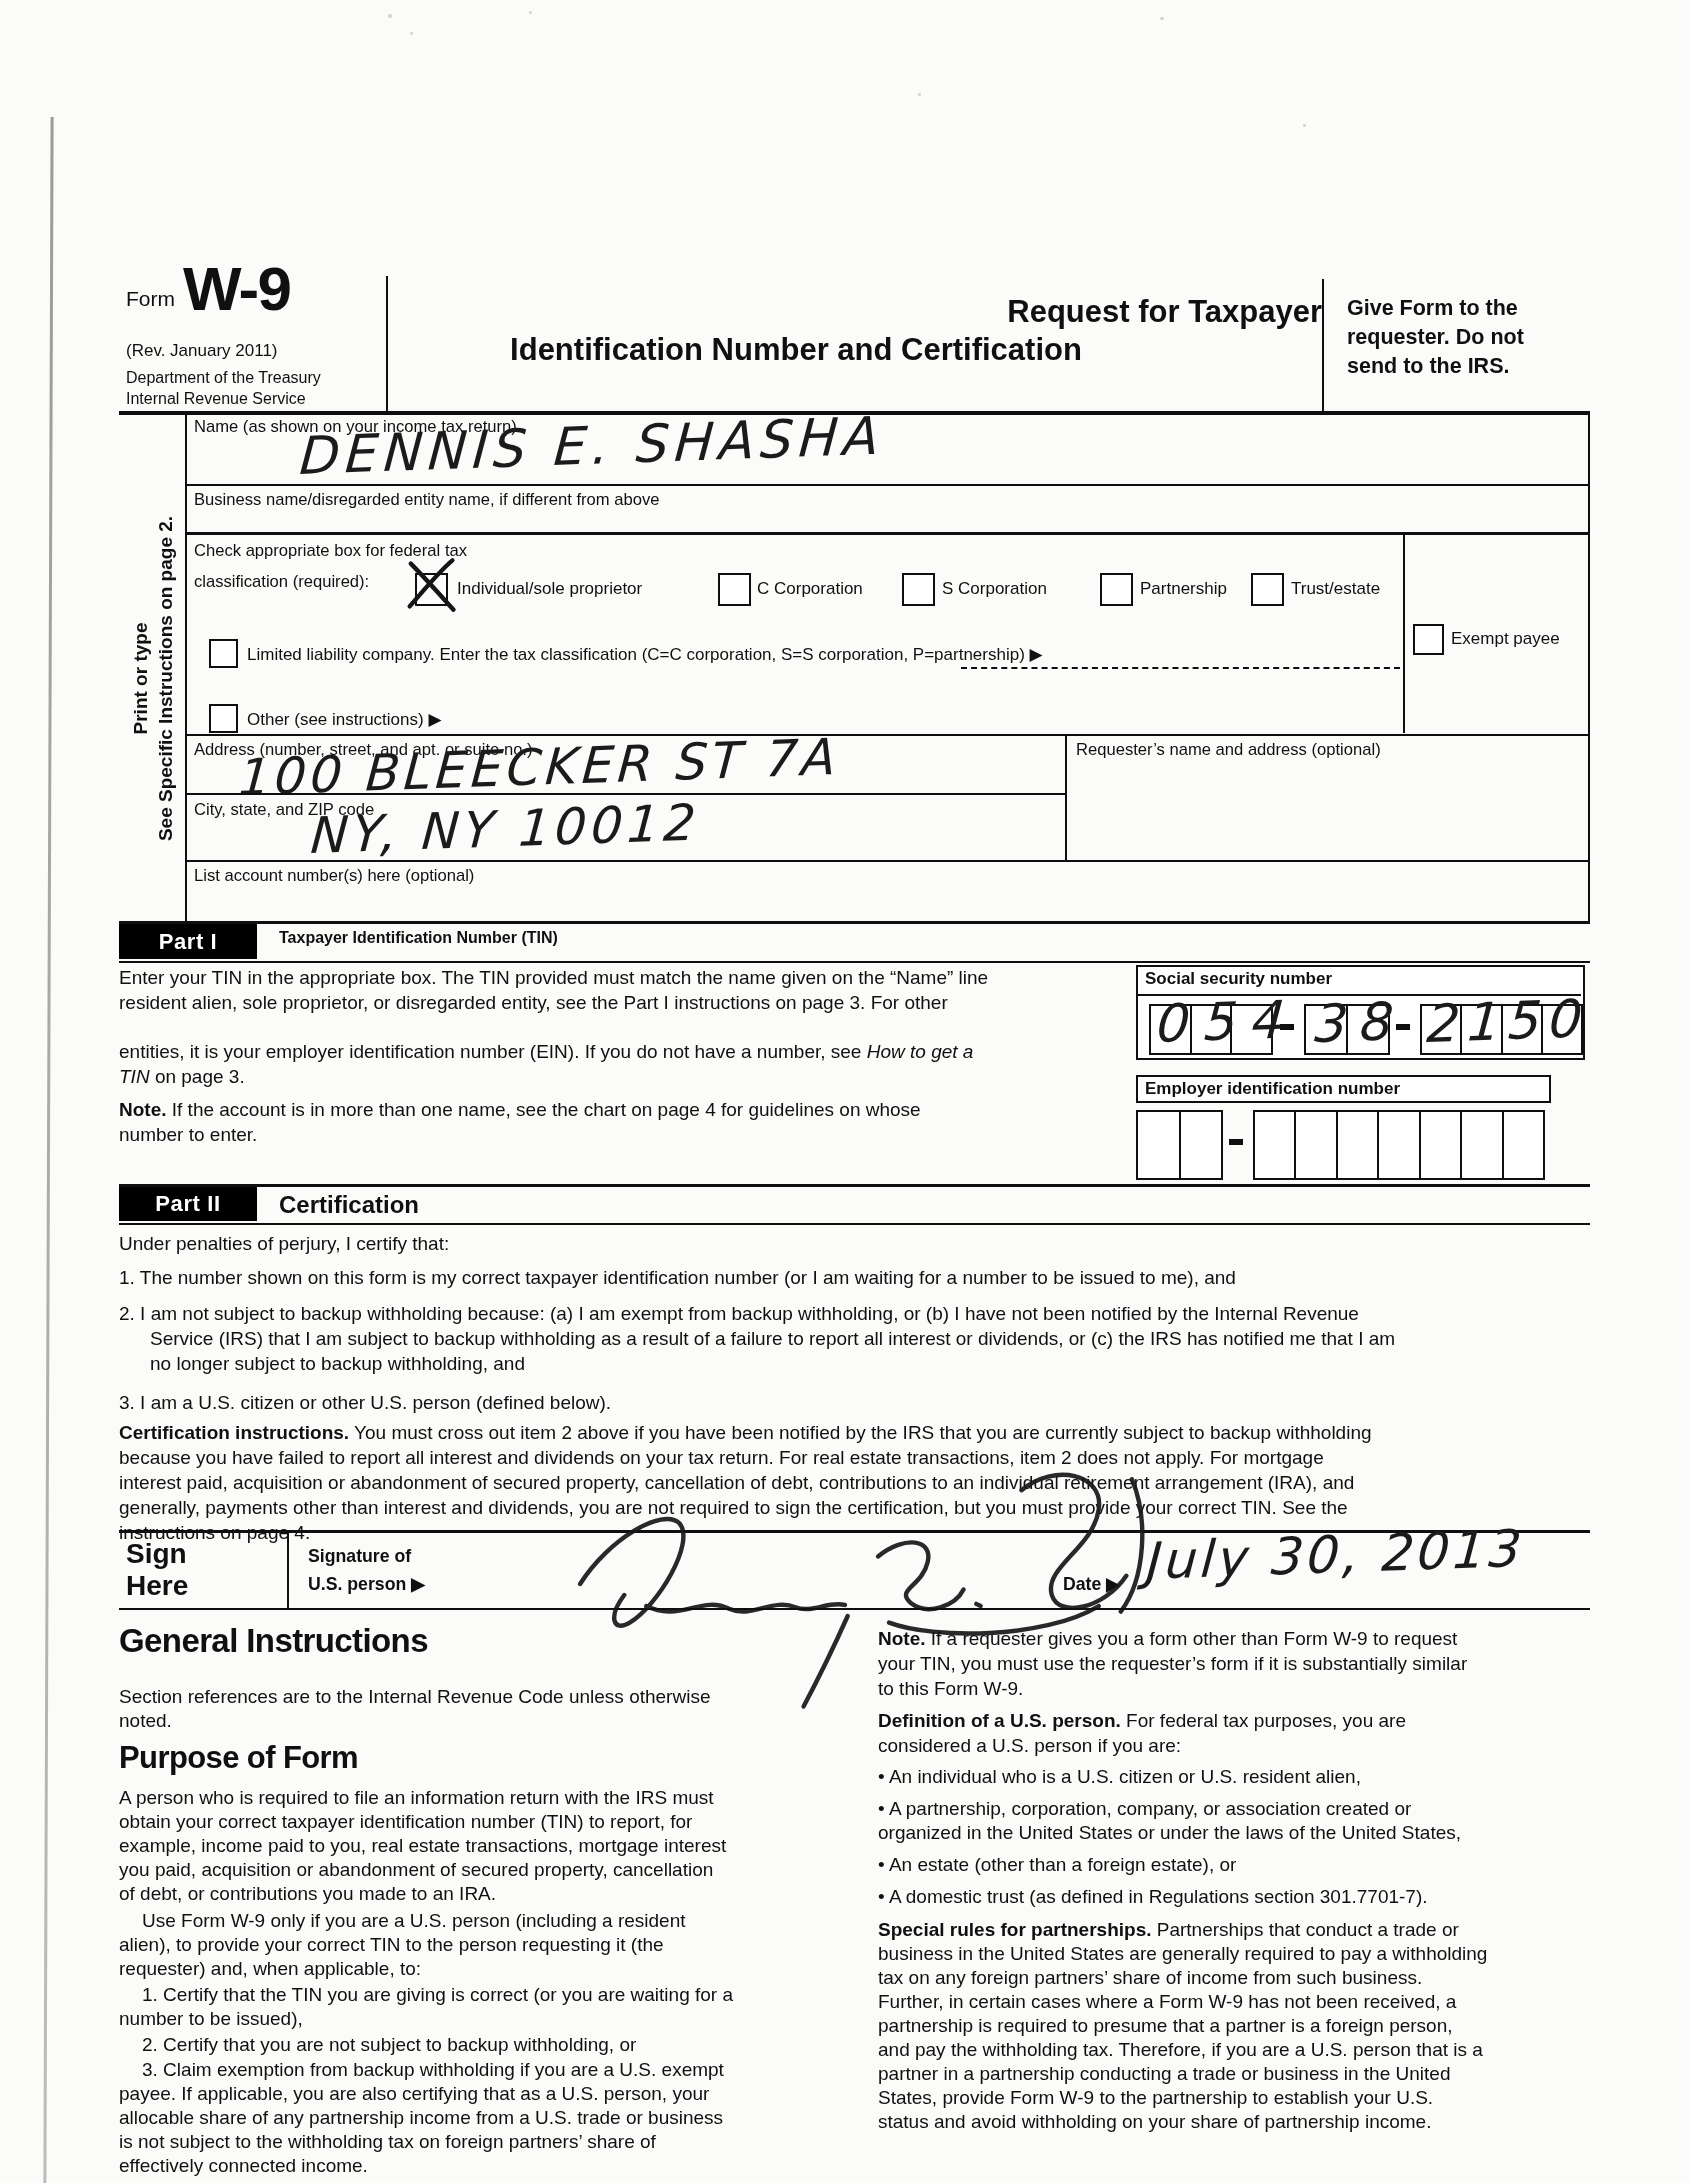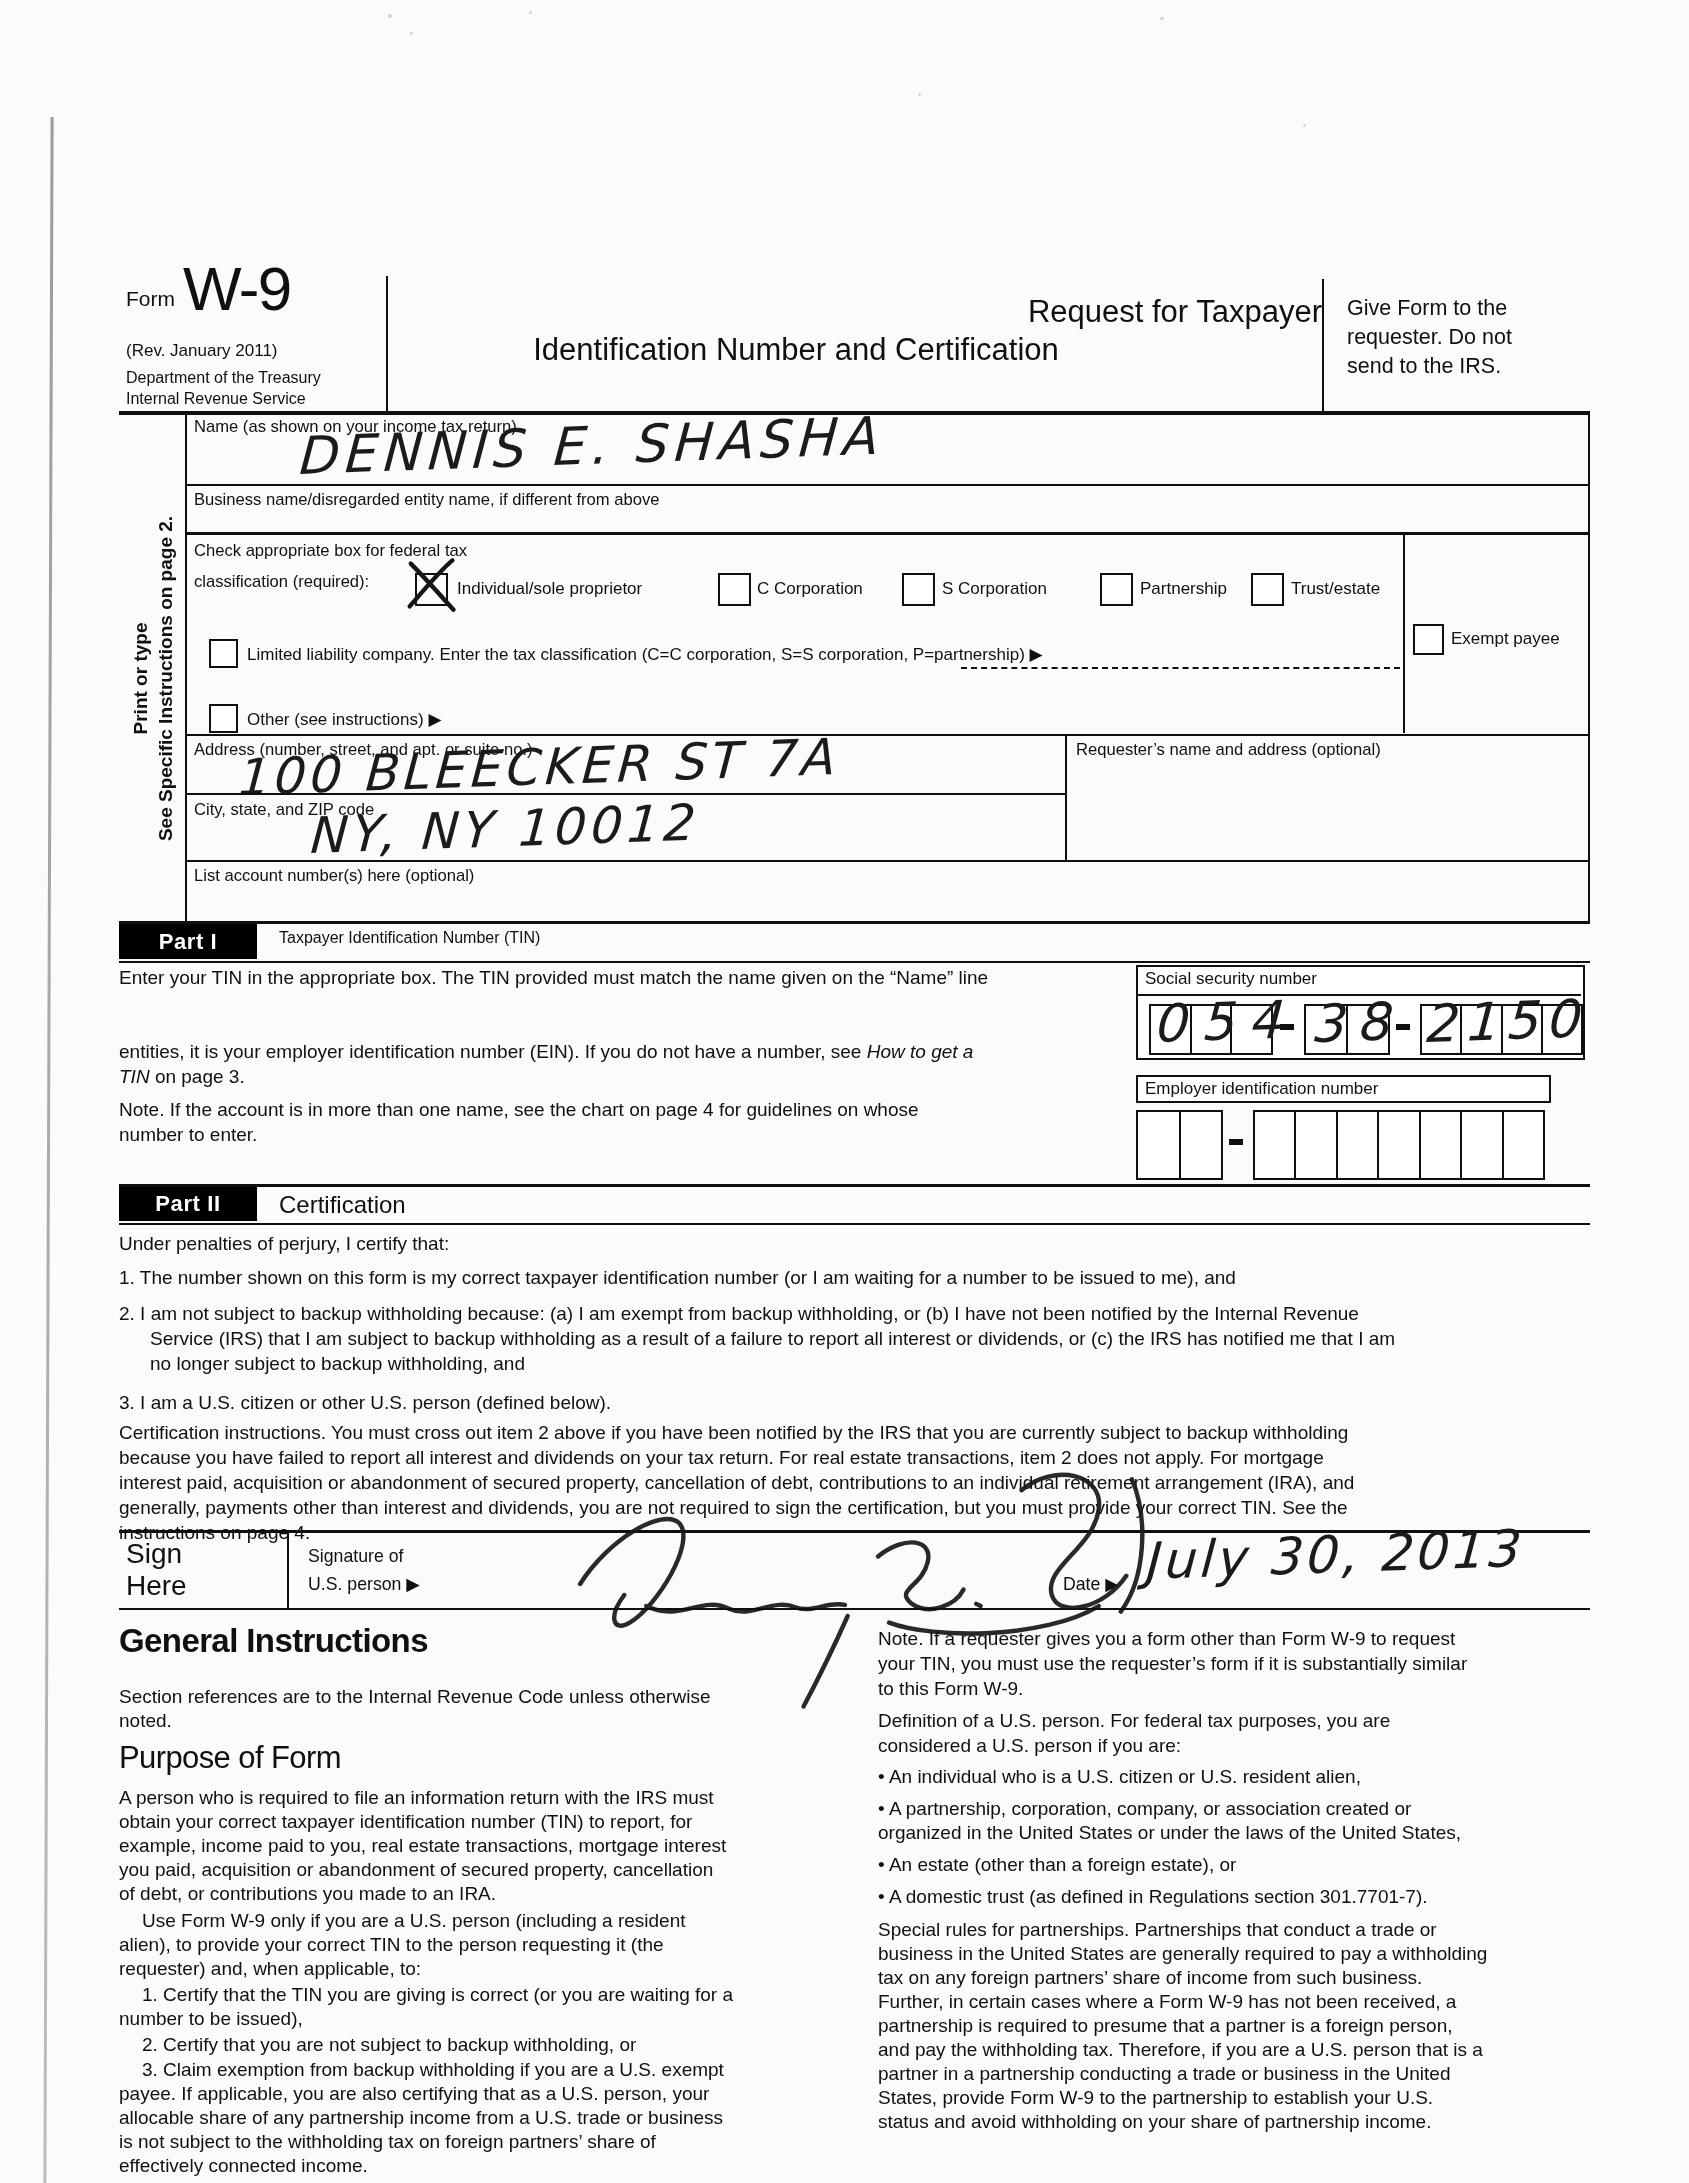--- a/index.html
+++ b/index.html
@@ -1,19 +1,19 @@
 <!DOCTYPE html>
 <html style="font-size:8.8px"><head>
 <meta charset="utf-8">
 <style>
   html,body{margin:0;padding:0}
   body{width:1689px;height:2183px;position:relative;background:#fbfbf9;
        font-family:"Liberation Sans",sans-serif;color:#101010;overflow:hidden}
   .abs{position:absolute;white-space:nowrap}
-  .b{font-weight:normal}
+  .b{font-weight:bold}
   .i{font-style:italic}
   .hl{position:absolute;background:#0f0f0f}
   .vl{position:absolute;background:#0f0f0f}
   .cb{position:absolute;border:2.8px solid #0f0f0f;background:#fff}
   .badge{position:absolute;background:#000;color:#fff;font-weight:bold;font-size:22px;
          display:flex;align-items:center;justify-content:center;letter-spacing:0.6px}
   .cells{position:absolute;border:2.8px solid #0f0f0f;display:flex;background:#fff}
   .cell{flex:1;border-left:2.2px solid #0f0f0f}
   .cell:first-child{border-left:none}
   .dashes{position:absolute;border-top:2.2px dashed #0f0f0f}
@@ -117,20 +117,21 @@
 <div class="hl" style="left:185px;top:860px;width:1405px;height:2.2px"></div>
 <div class="abs lbl" style="left:194px;top:866px">List account number(s) here (optional)</div>
 
 <div class="hl" style="left:119px;top:921px;width:1471px;height:3.3px"></div>
 <div class="badge" style="left:119px;top:924px;width:138px;height:35px">Part I</div>
 <div class="abs b" style="left:279px;top:929px;font-size:16px">Taxpayer Identification Number (TIN)</div>
 <div class="hl" style="left:119px;top:961px;width:1471px;height:1.7px"></div>
 
 <div class="abs txt" style="left:119px;top:965px">
     <div class="line">Enter your TIN in the appropriate box. The TIN provided must match the name given on the “Name” line</div>
+    <div class="line">resident alien, sole proprietor, or disregarded entity, see the Part I instructions on page 3. For other</div>
   </div>
 <div class="abs txt" style="left:119px;top:1039px">
   <span>entities, it is your employer identification number (EIN). If you do not have a number, see </span><span class="i">How to get a</span>
 </div>
 <div class="abs txt" style="left:119px;top:1064px">
   <span class="i">TIN</span><span> on page 3.</span>
 </div>
 <div class="abs txt" style="left:119px;top:1097px">
   <span class="b">Note.</span><span> If the account is in more than one name, see the chart on page 4 for guidelines on whose</span>
 </div>

